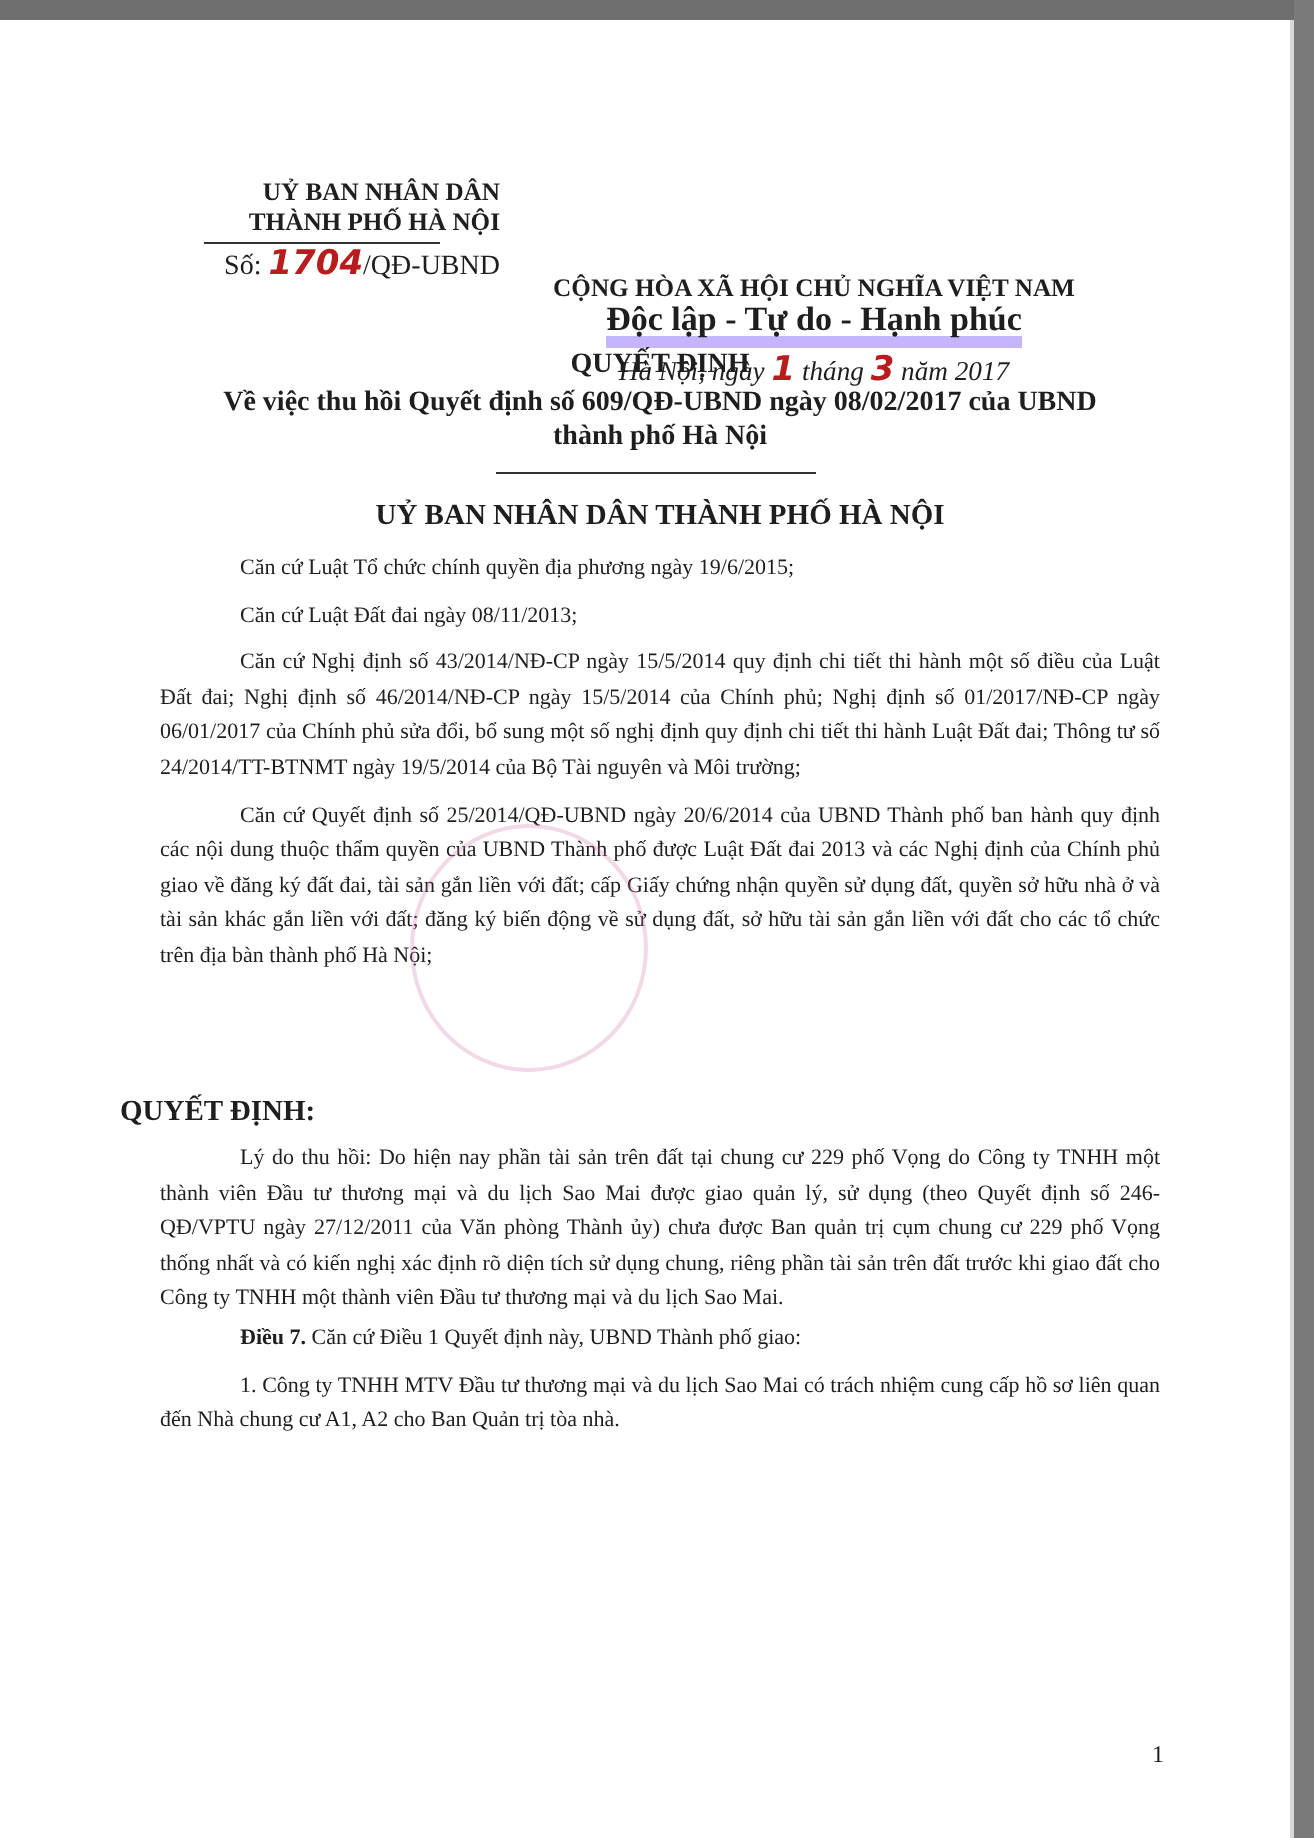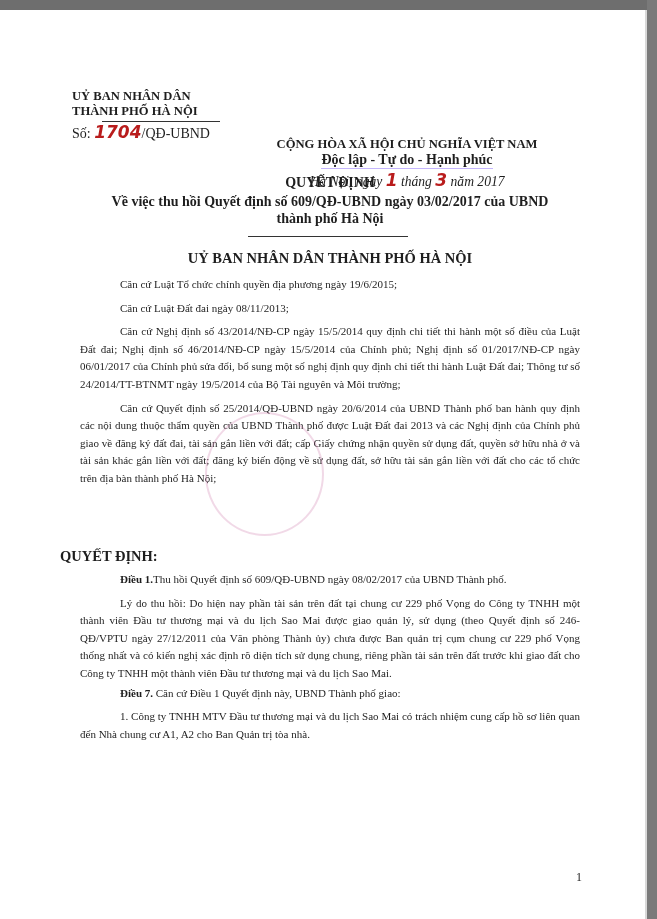--- a/index.html
+++ b/index.html
@@ -6,27 +6,27 @@
   body {
     width: 657px; height: 919px; overflow: hidden; position: relative;
     background: #ffffff;
     font-family: "Liberation Serif", "DejaVu Serif", serif;
     color: #1e1e1e;
   }
   .top-border { position: absolute; left: 0; top: 0; width: 657px; height: 10px; background: #6e6e6e; }
   .right-border { position: absolute; right: 0; top: 0; width: 10px; height: 919px; background: #7a7a7a; }
   .right-inner { position: absolute; right: 10px; top: 10px; width: 2px; height: 909px; background: #d8d8d8; }
 
-  .hdr-left { position: absolute; left: 72px; top: 89px; width: 178px; text-align: left; font-weight: bold; font-size: 12.6px; line-height: 15px; }
+  .hdr-left { position: absolute; left: 72px; top: 89px; width: 178px; text-align: right; font-weight: bold; font-size: 12.6px; line-height: 15px; }
   .hdr-left .rule { width: 118px; height: 1px; background: #333; margin: 2px auto 3px; }
   .hdr-left .num { font-weight: normal; font-size: 14px; }
   .hw { font-family: "DejaVu Sans", sans-serif; font-style: italic; font-weight: bold; color: #b91c1c; font-size: 17px; }
 
   .hdr-right { position: absolute; left: 256px; top: 89px; width: 302px; text-align: center; font-weight: bold; font-size: 12.6px; line-height: 15px; margin-top: 48px; }
-  .hdr-right .motto { font-size: 14px; display: inline-block; border-bottom: 1px solid #c4b5fd; padding-bottom: 1px; }
+  .hdr-right .motto { font-size: 17px; display: inline-block; border-bottom: 6px solid #c4b5fd; padding-bottom: 1px; }
   .hdr-right .date { font-weight: normal; font-style: italic; font-size: 13.6px; margin-top: 4px; }
 
   .title { position: absolute; left: 60px; width: 540px; text-align: center; font-weight: bold; }
   .t1 { top: 175px; font-size: 14px; }
   .t2 { top: 193px; font-size: 14px; line-height: 17px; }
   .t-rule { position: absolute; left: 248px; top: 236px; width: 160px; height: 1px; background: #333; }
   .t3 { top: 250px; font-size: 14.5px; }
 
   .body { position: absolute; left: 80px; width: 500px; font-size: 11px; line-height: 17.6px; text-align: justify; }
   .p { text-indent: 40px; margin: 0; }
@@ -51,36 +51,35 @@
 </div>
 
 <div class="hdr-right">
   <div>CỘNG HÒA XÃ HỘI CHỦ NGHĨA VIỆT NAM</div>
   <div><span class="motto">Độc lập - Tự do - Hạnh phúc</span></div>
   <div class="date"><span>Hà Nội, ngày </span><span class="hw">1</span><span> tháng </span><span class="hw">3</span><span> năm 2017</span></div>
 </div>
 
 <div class="title t1">QUYẾT ĐỊNH</div>
 <div class="title t2">
-  <div>Về việc thu hồi Quyết định số 609/QĐ-UBND ngày 03/02/2017 của UBND</div>
+  <div>Về việc thu hồi Quyết định số 609/QĐ-UBND ngày 08/02/2017 của UBND</div>
   <div>thành phố Hà Nội</div>
 </div>
 <div class="t-rule"></div>
 <div class="title t3">UỶ BAN NHÂN DÂN THÀNH PHỐ HÀ NỘI</div>
 
 <div class="body" style="top:276px;">
   <p class="p" style="margin-bottom:6px;">Căn cứ Luật Tổ chức chính quyền địa phương ngày 19/6/2015;</p>
   <p class="p" style="margin-bottom:6px;">Căn cứ Luật Đất đai ngày 08/11/2013;</p>
   <p class="p" style="margin-bottom:6px;">Căn cứ Nghị định số 43/2014/NĐ-CP ngày 15/5/2014 quy định chi tiết thi hành một số điều của Luật Đất đai; Nghị định số 46/2014/NĐ-CP ngày 15/5/2014 của Chính phủ; Nghị định số 01/2017/NĐ-CP ngày 06/01/2017 của Chính phủ sửa đổi, bổ sung một số nghị định quy định chi tiết thi hành Luật Đất đai; Thông tư số 24/2014/TT-BTNMT ngày 19/5/2014 của Bộ Tài nguyên và Môi trường;</p>
   <p class="p" style="margin-bottom:6px;">Căn cứ Quyết định số 25/2014/QĐ-UBND ngày 20/6/2014 của UBND Thành phố ban hành quy định các nội dung thuộc thẩm quyền của UBND Thành phố được Luật Đất đai 2013 và các Nghị định của Chính phủ giao về đăng ký đất đai, tài sản gắn liền với đất; cấp Giấy chứng nhận quyền sử dụng đất, quyền sở hữu nhà ở và tài sản khác gắn liền với đất; đăng ký biến động về sử dụng đất, sở hữu tài sản gắn liền với đất cho các tổ chức trên địa bàn thành phố Hà Nội;</p>
 </div>
 
 <div class="qd2">QUYẾT ĐỊNH:</div>
 
 <div class="body" style="top:571px;">
-  <p class="p" style="margin-bottom:6px;"><span class="b">Điều 1.</span><span>Thu hồi Quyết định số 609/QĐ-UBND ngày 08/02/2017 của UBND Thành phố.</span></p>
   <p class="p" style="margin-bottom:2px;">Lý do thu hồi: Do hiện nay phần tài sản trên đất tại chung cư 229 phố Vọng do Công ty TNHH một thành viên Đầu tư thương mại và du lịch Sao Mai được giao quản lý, sử dụng (theo Quyết định số 246-QĐ/VPTU ngày 27/12/2011 của Văn phòng Thành ủy) chưa được Ban quản trị cụm chung cư 229 phố Vọng thống nhất và có kiến nghị xác định rõ diện tích sử dụng chung, riêng phần tài sản trên đất trước khi giao đất cho Công ty TNHH một thành viên Đầu tư thương mại và du lịch Sao Mai.</p>
   <p class="p" style="margin-bottom:6px;"><span class="b">Điều 7.</span><span> Căn cứ Điều 1 Quyết định này, UBND Thành phố giao:</span></p>
   <p class="p">1. Công ty TNHH MTV Đầu tư thương mại và du lịch Sao Mai có trách nhiệm cung cấp hồ sơ liên quan đến Nhà chung cư A1, A2 cho Ban Quản trị tòa nhà.</p>
 </div>
 
 <div class="stamp"></div>
 <div class="pgnum">1</div>
 
 </body></html>

